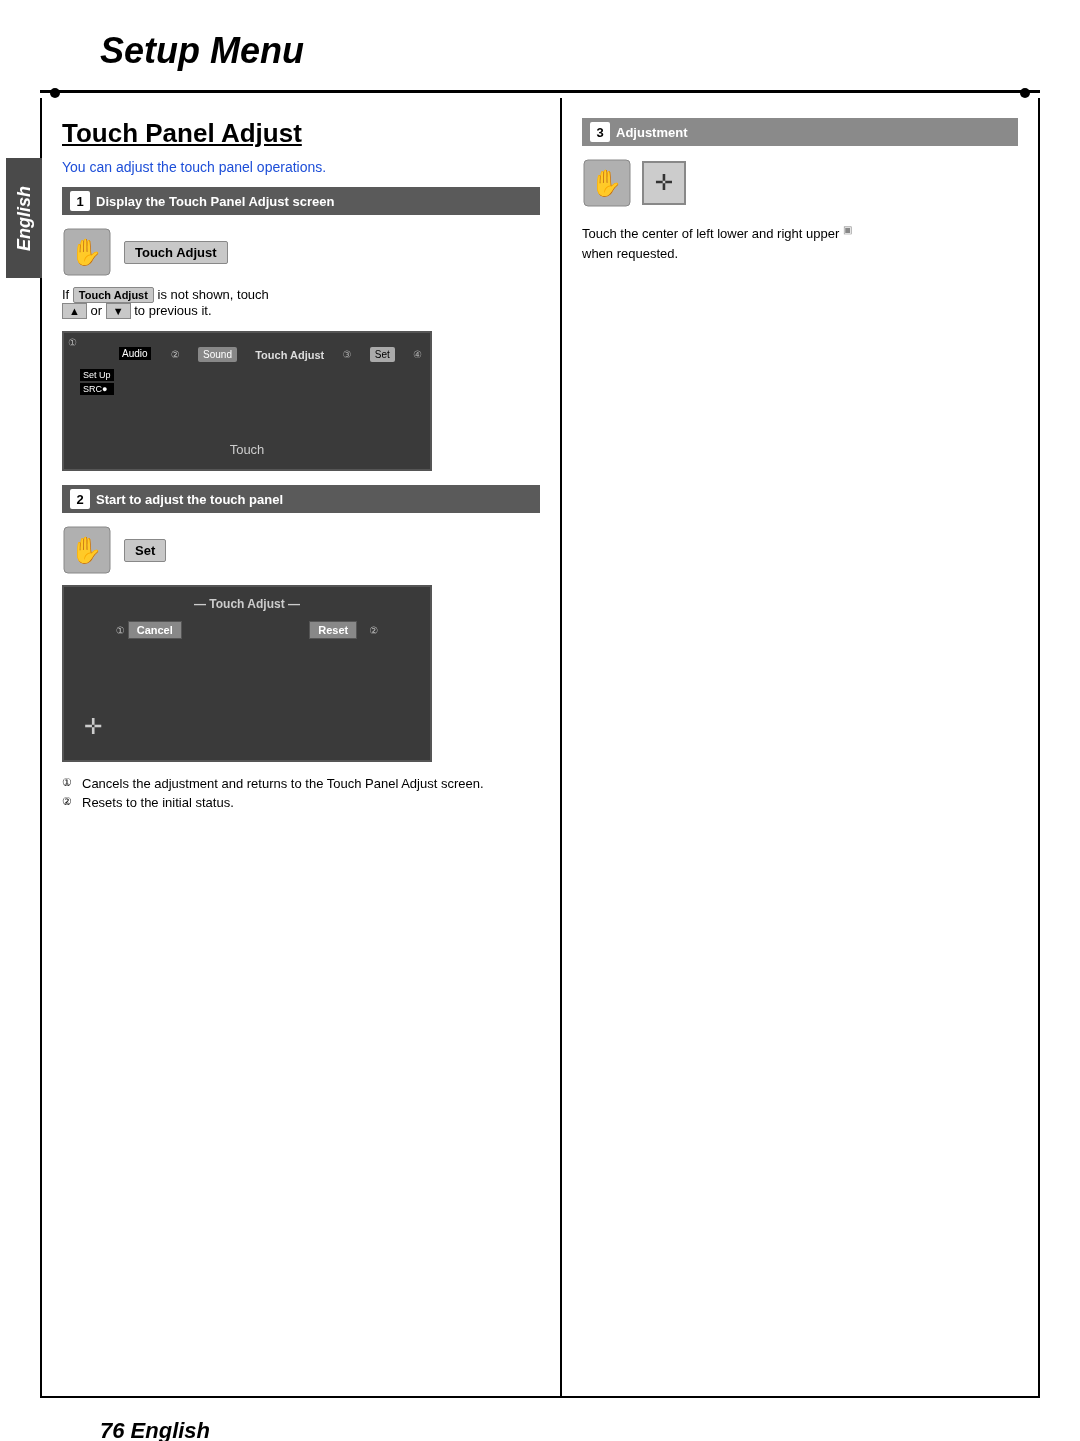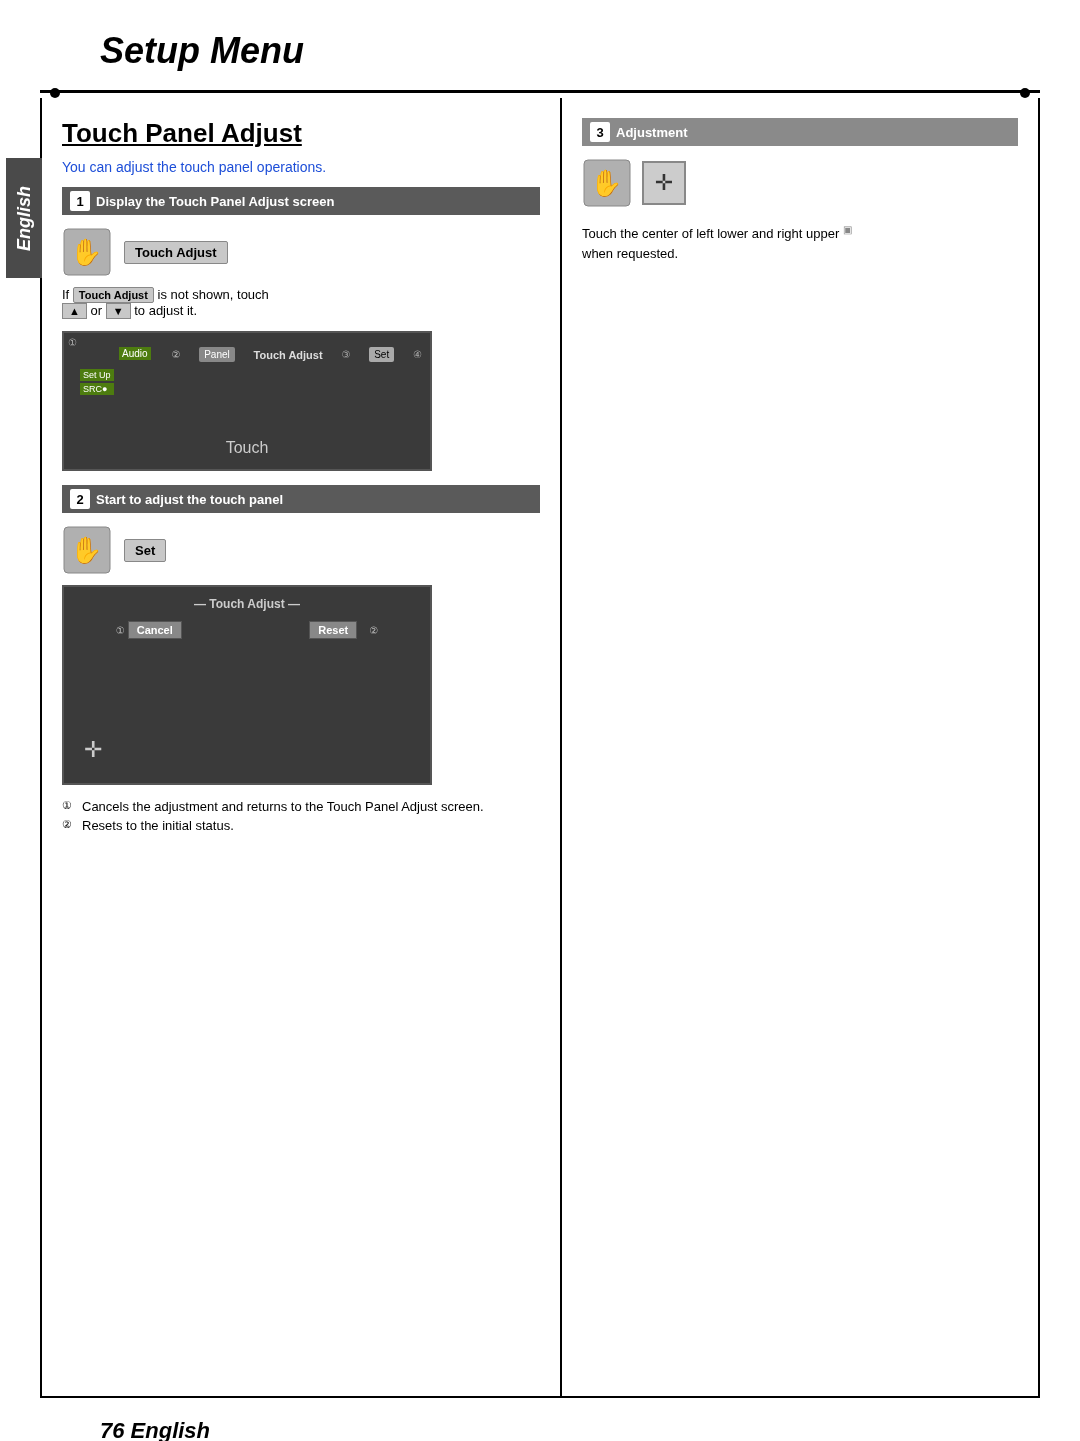--- a/index.html
+++ b/index.html
@@ -233,35 +233,35 @@
 
     .screen-set-btn {
       background: #aaa;
       color: #000;
       font-size: 10px;
       padding: 2px 5px;
       border-radius: 2px;
     }
 
     .screen-label {
-      background: #4d7c0f;
+      background: #000000;
       color: #fff;
       font-size: 9px;
       padding: 1px 3px;
       margin-bottom: 2px;
       display: block;
     }
 
     .screen-touch-text {
       position: absolute;
       bottom: 12px;
       left: 50%;
       transform: translateX(-50%);
       color: #ccc;
-      font-size: 16px;
+      font-size: 13px;
     }
 
     
     .bullet-list {
       list-style: none;
       margin-bottom: 16px;
       padding-left: 0;
     }
 
     .bullet-list li {
@@ -278,21 +278,21 @@
       left: 0;
       top: 0;
       font-size: 11px;
     }
 
     
     .device-screen-2 {
       background: #3a3a3a;
       border: 2px solid #555;
       width: 370px;
-      height: 200px;
+      height: 177px;
       margin-bottom: 14px;
       position: relative;
       overflow: hidden;
     }
 
     .screen-cancel-reset-row {
       display: flex;
       justify-content: space-around;
       align-items: center;
       margin-top: 10px;
@@ -378,31 +378,31 @@
       </div>
 
       <p class="if-text">
         <span>If</span>
         <span class="btn-mockup" style="font-size:11px; padding:1px 5px;">Touch Adjust</span>
         <span> is not shown, touch</span>
         <br>
         <span class="arrow-btn">▲</span>
         <span> or </span>
         <span class="arrow-btn">▼</span>
-        <span> to adjust it.</span>
+        <span> to previous it.</span>
       </p>
 
       <div class="device-screen">
         <div class="device-screen-inner">
 
           <div style="position:absolute; top:4px; left:4px; color:#aaa; font-size:10px;">①</div>
           <div class="screen-top-row" style="position:absolute; top:14px; left:55px; right:8px; display:flex; align-items:center; gap:4px;">
             <span class="screen-label" style="font-size:10px; display:inline;">Audio</span>
             <span style="color:#bbb; font-size:10px; margin-left:2px;">②</span>
-            <span class="screen-menu-btn">Panel</span>
+            <span class="screen-menu-btn">Sound</span>
             <span class="screen-title-text">Touch Adjust</span>
             <span style="color:#aaa; font-size:10px;">③</span>
             <span class="screen-set-btn">Set</span>
             <span style="color:#aaa; font-size:10px;">④</span>
           </div>
           <div style="position:absolute; top:36px; left:16px;">
             <span class="screen-label">Set Up</span>
             <span class="screen-label" style="margin-top:2px; display:block;">SRC●</span>
           </div>
           <div class="screen-touch-text">Touch</div>

